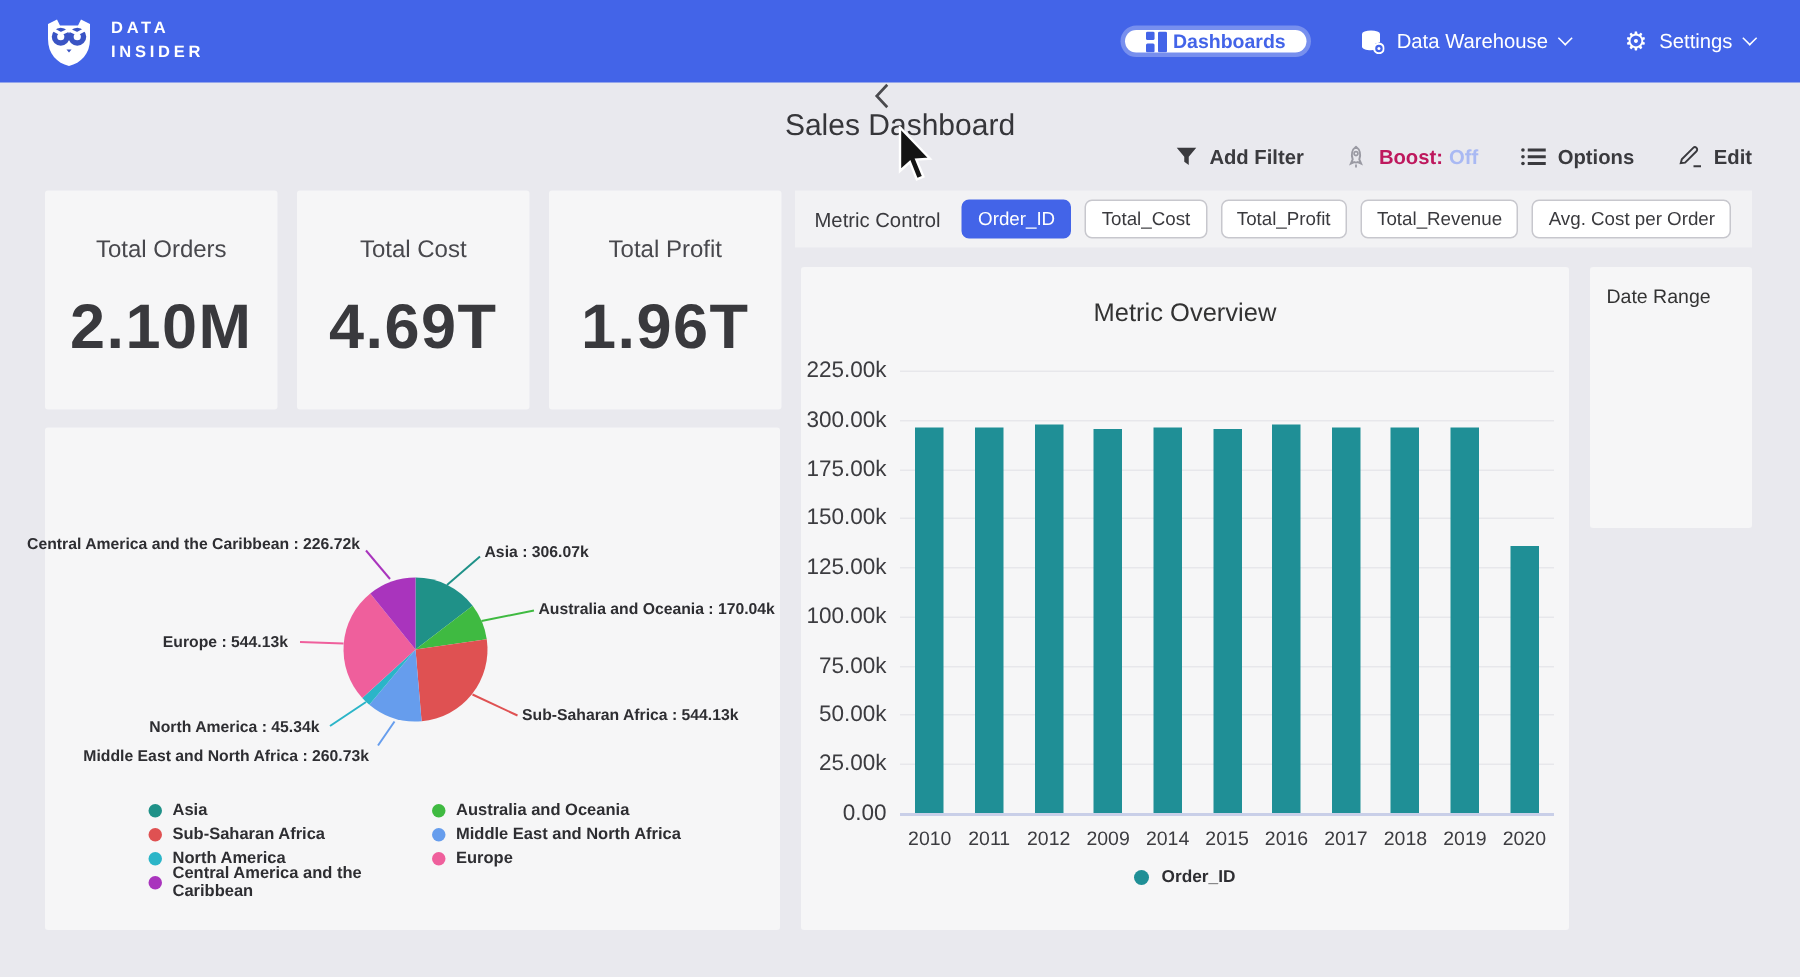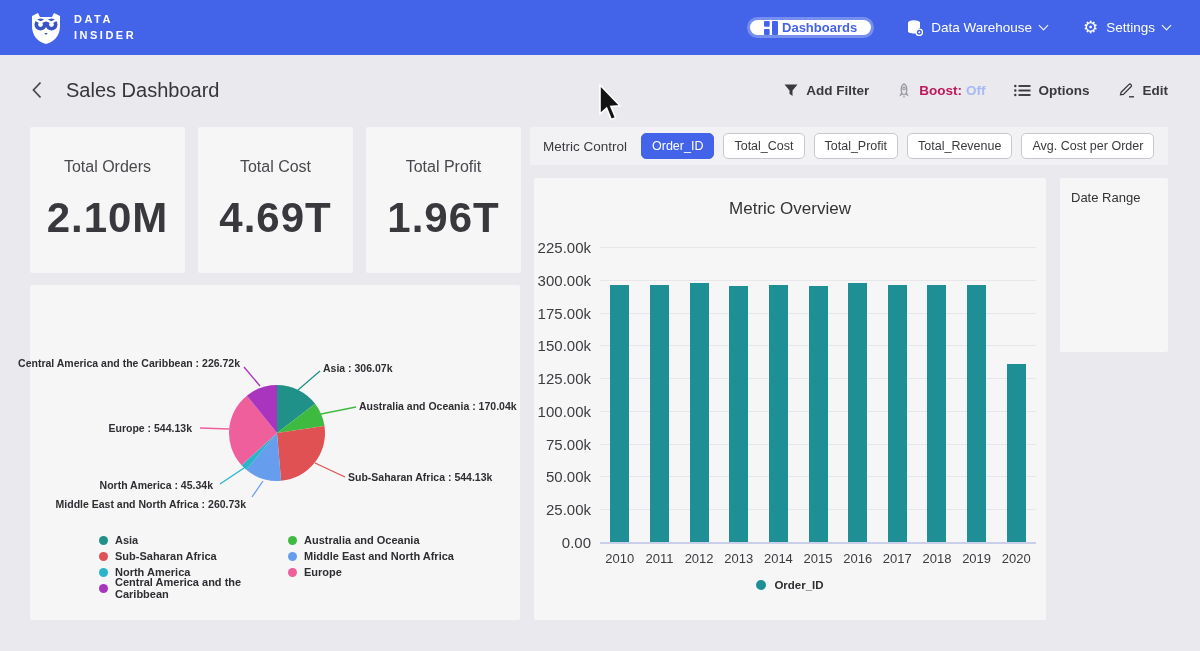--- a/index.html
+++ b/index.html
@@ -23,21 +23,21 @@
   .nav-pill {
     background:#fff; color:#4364e8; border-radius:16px; padding:0 14px;
     display:flex; align-items:center; gap:4px; font-weight:bold; font-size:13px;
     box-shadow:0 0 0 3px rgba(255,255,255,.28); cursor:pointer;
   }
   .nav-item { color:#fff; font-size:13.5px; display:flex; align-items:center; gap:8px; cursor:pointer; }
   .chev { width:7px; height:7px; border-right:1.6px solid #fff; border-bottom:1.6px solid #fff;
           transform:rotate(45deg); margin-top:-4px; }
   .gear-glyph { font-size:17px; line-height:1; color:#fff; }
   
-  .page-header { height:70px; display:flex; align-items:center; padding:0 32px; }
+  .page-header { height:70px; display:flex; align-items:center; padding:0 32px;flex-direction:column; }
   .back-btn { margin-right:24px; display:flex; align-items:center; cursor:pointer; }
   .page-title { font-size:20px; color:#36363a; font-weight:500; }
   .header-actions { margin-left:auto; display:flex; align-items:center; gap:28px;
                     font-size:13.5px; font-weight:600; color:#3a3a3e; }
   .h-action { display:flex; align-items:center; gap:8px; cursor:pointer; }
   .muted { color:#be185d; font-weight:700; }
   .boost-off { color:#a9b9f3; font-weight:600; }
   
   .card { position:absolute; background:#f6f6f7; border-radius:2px; }
   .kpi { width:155px; height:146px; top:127px; display:flex; flex-direction:column;
@@ -259,21 +259,21 @@
         </div>
         <div class="bar-slot">
           <div class="bar" style="height: 60.2667%; background: rgb(31, 143, 150);"></div>
         </div>
       </div>
     </div>
   <div class="xlabels">
       <div class="xlabel">2010</div>
       <div class="xlabel">2011</div>
       <div class="xlabel">2012</div>
-      <div class="xlabel">2013</div>
+      <div class="xlabel">2009</div>
       <div class="xlabel">2014</div>
       <div class="xlabel">2015</div>
       <div class="xlabel">2016</div>
       <div class="xlabel">2017</div>
       <div class="xlabel">2018</div>
       <div class="xlabel">2019</div>
       <div class="xlabel">2020</div>
     </div>
   <div class="chart-legend">
       <span class="dot" style="background: rgb(31, 143, 150);"></span>

